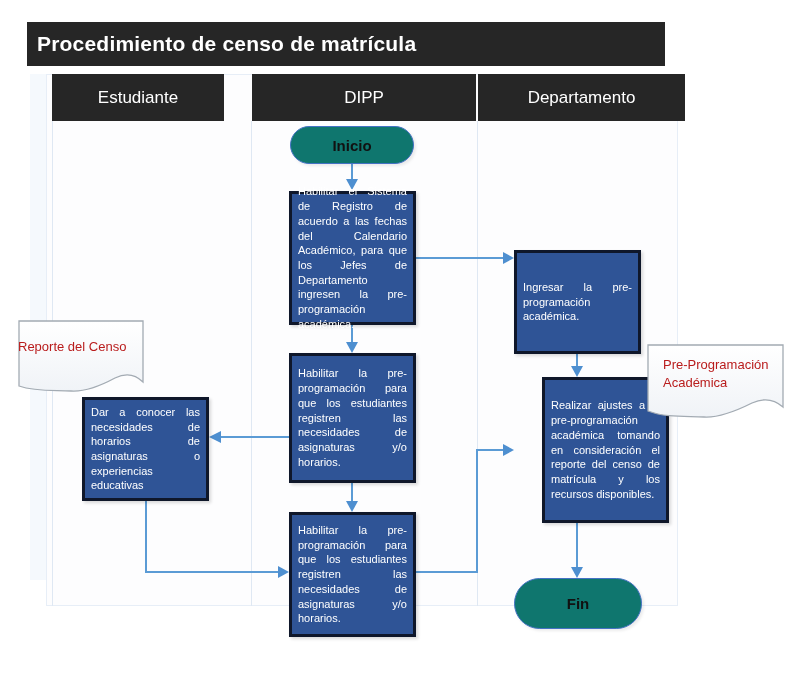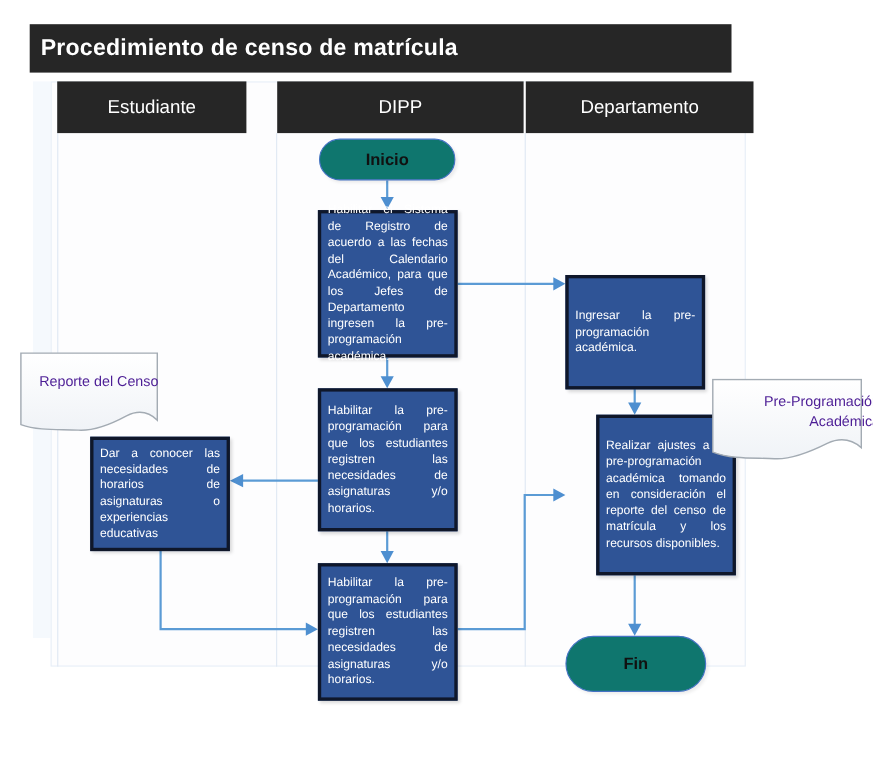--- a/index.html
+++ b/index.html
@@ -56,21 +56,21 @@
     box-sizing:border-box;display:flex;align-items:center;justify-content:center;
     font-size:15px;font-weight:bold;color:#111111;
     box-shadow:2px 2px 3px rgba(0,0,0,.08);
   }
   .t-inicio{left:290px;top:126px;width:124px;height:38px;border-radius:19px;}
   .t-fin{left:514px;top:578px;width:128px;height:51px;border-radius:26px;}
   
   .docshape{position:absolute;}
   .docshape svg{position:absolute;left:0;top:0;}
   .doc-label{
-    position:absolute;width:100%;text-align:right;font-size:13px;color:#4c1d95;
+    position:absolute;width:100%;text-align:left;font-size:13px;color:#b91c1c;
     line-height:1.35;
   }
   .d-left{left:18px;top:320px;width:126px;height:74px;}
   .d-left .doc-label{top:18px;}
   .d-right{left:647px;top:344px;width:137px;height:76px;}
   .d-right .doc-label{top:12px;margin-left:16px;}
   
   .connectors{position:absolute;left:0;top:0;pointer-events:none;}
 </style>
 </head>

